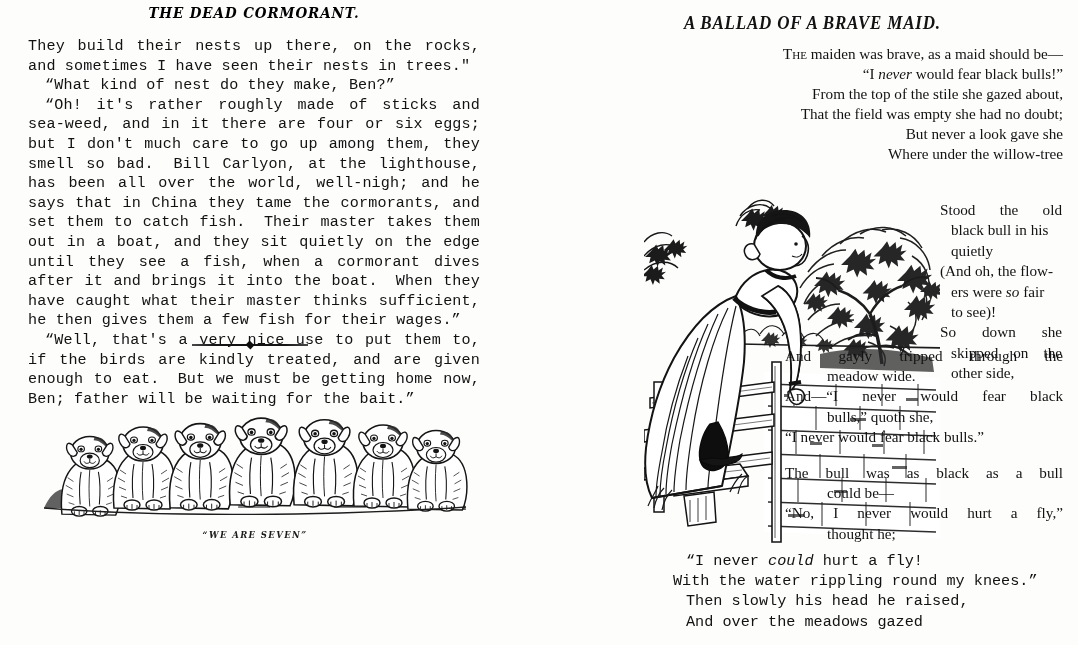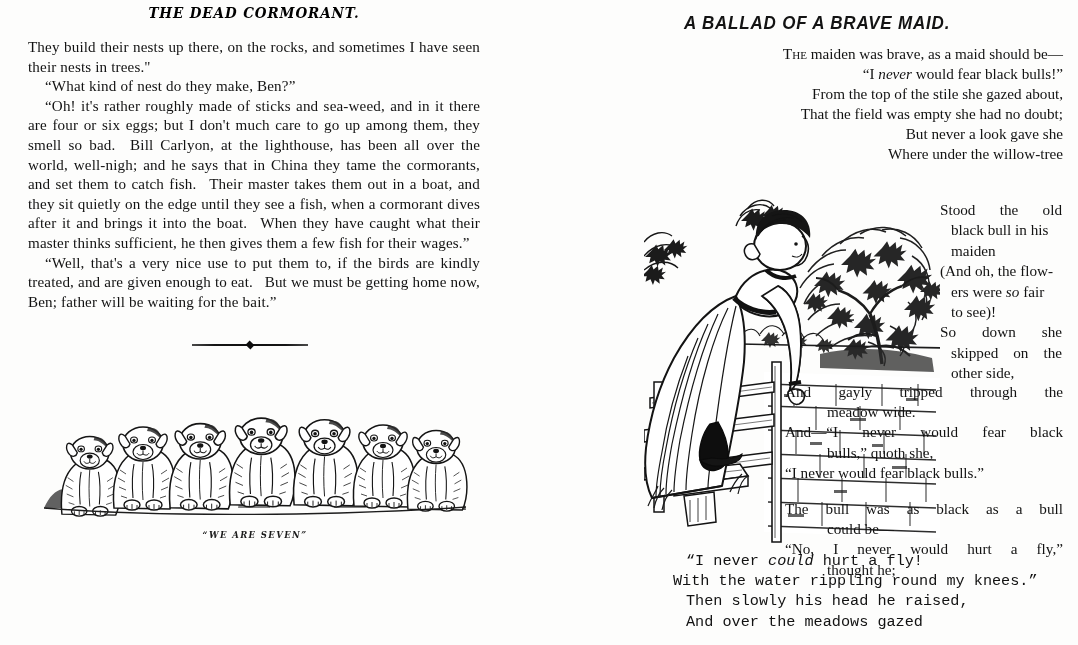--- a/index.html
+++ b/index.html
@@ -42,21 +42,21 @@
     font-family: "DejaVu Serif", serif;
     transform: scaleY(1.04);
   }
 
   .prose {
     margin-top: 16px;
     font-size: 15.1px;
     line-height: 19.6px;
     text-align: justify;
     color: #121212;
-    font-family: Liberation Serif, serif;
+    font-family: Liberation Mono, monospace;
     letter-spacing: 0.01em;
   }
   .prose p {
     margin: 0;
   }
   .prose p.indent {
     text-indent: 17px;
   }
 
   
@@ -127,21 +127,21 @@
     width: 400px;
   }
 
   .poem-head {
     font-style: italic;
     font-weight: 600;
     font-size: 17px;
     letter-spacing: 0.8px;
     color: #131313;
     margin: 14px 0 0 24px;
-    font-family: Liberation Sans, sans-serif;
+    font-family: Liberation Serif, serif;
     transform: scaleY(1.05);
   }
 
   .verse {
     font-size: 15.2px;
     line-height: 19.9px;
     color: #121212;
     font-family: "Liberation Serif", serif;
     text-align: right;
   }
@@ -180,21 +180,21 @@
   .side-col .just {
     display: flex;
     justify-content: space-between;
     white-space: nowrap;
   }
 
   
   .mid-col {
     position: absolute;
     left: 125px;
-    top: 382px;
+    top: 346px;
     width: 278px;
     font-size: 15.2px;
     line-height: 20.2px;
     color: #121212;
   }
   .mid-col .l { white-space: nowrap; }
   .mid-col .i2 { padding-left: 42px; }
   .mid-col .just {
     display: flex;
     justify-content: space-between;
@@ -551,21 +551,21 @@
       </svg>
     </div>
 
     <div class="side-col">
       <div class="l just">
           <span>Stood</span>
           <span>the</span>
           <span>old</span>
         </div>
       <div class="l hang">black bull in his</div>
-      <div class="l hang">maiden</div>
+      <div class="l hang">quietly</div>
       <div class="l">(And oh, the flow-</div>
       <div class="l hang">ers were <em>so</em> fair</div>
       <div class="l hang">to see)!</div>
       <div class="l just">
           <span>So</span>
           <span>down</span>
           <span>she</span>
         </div>
       <div class="l hang just">
           <span>skipped</span>

